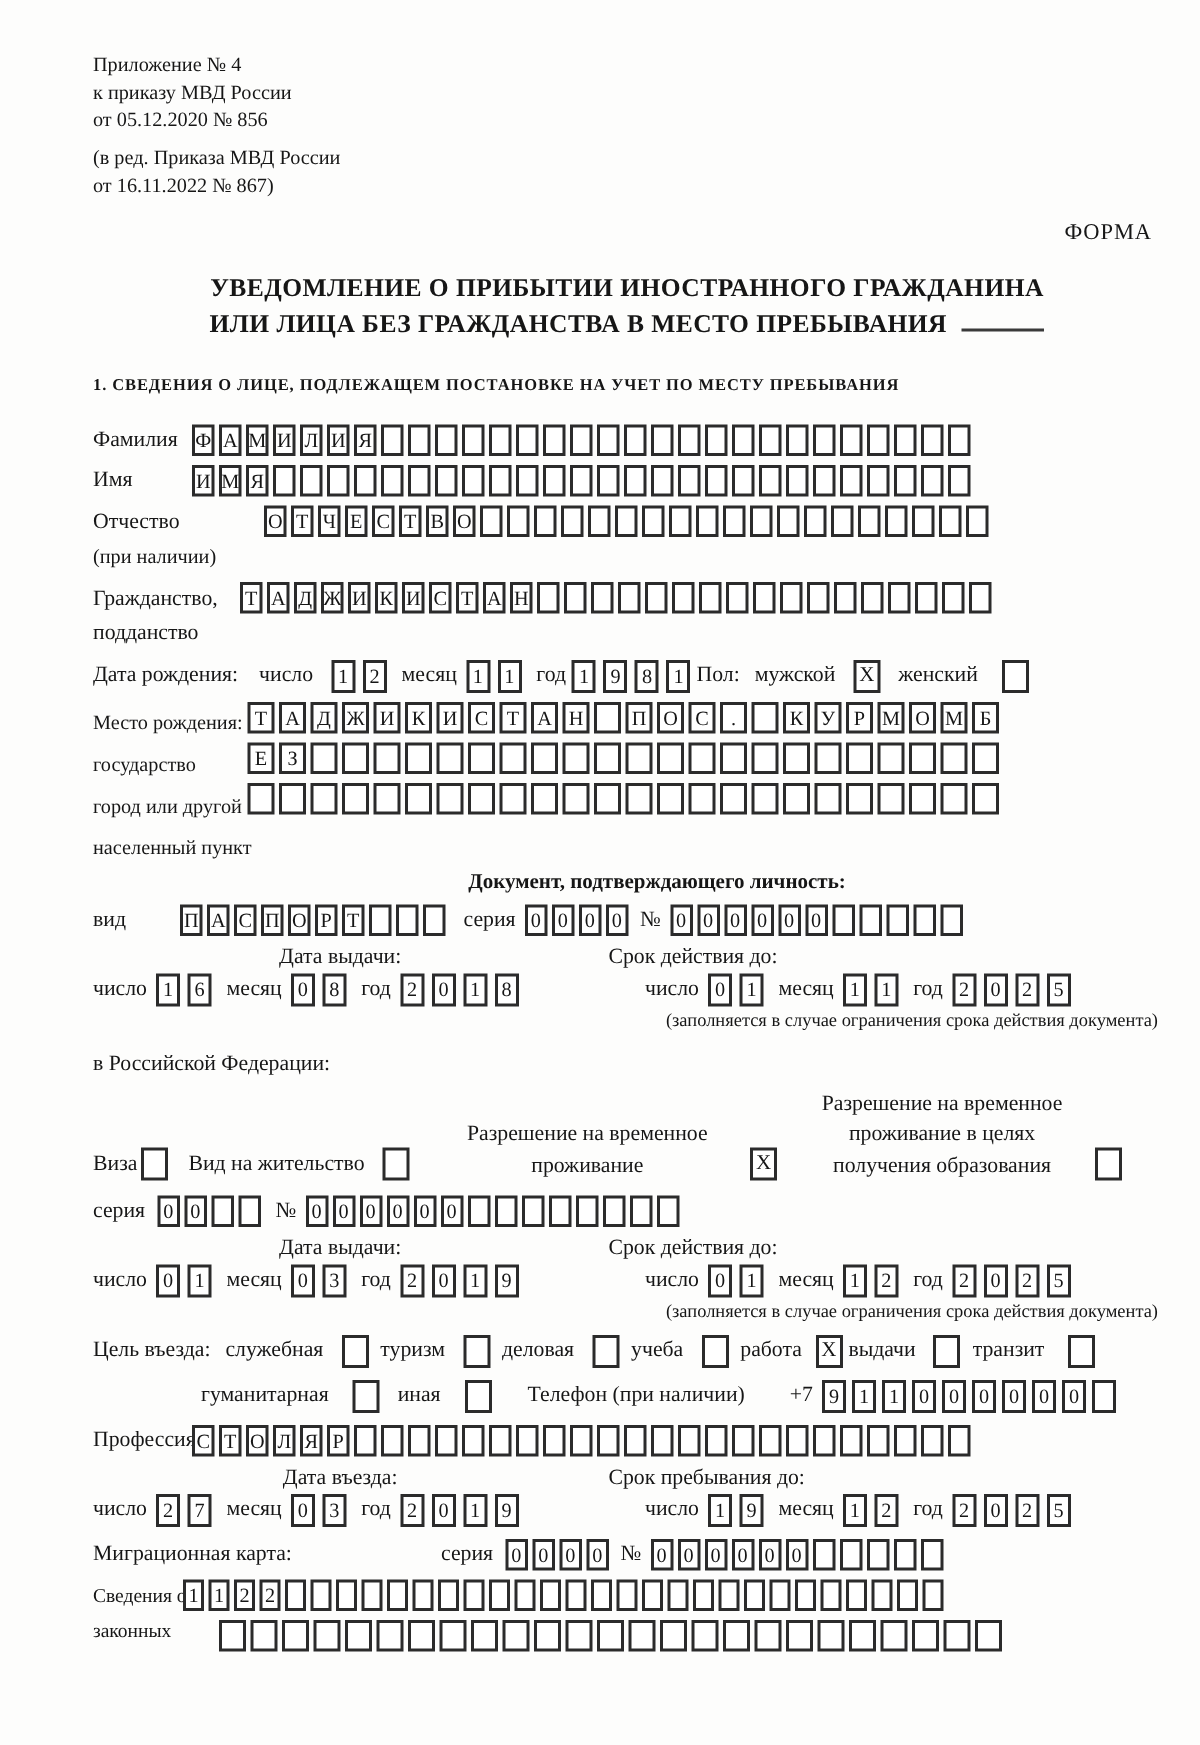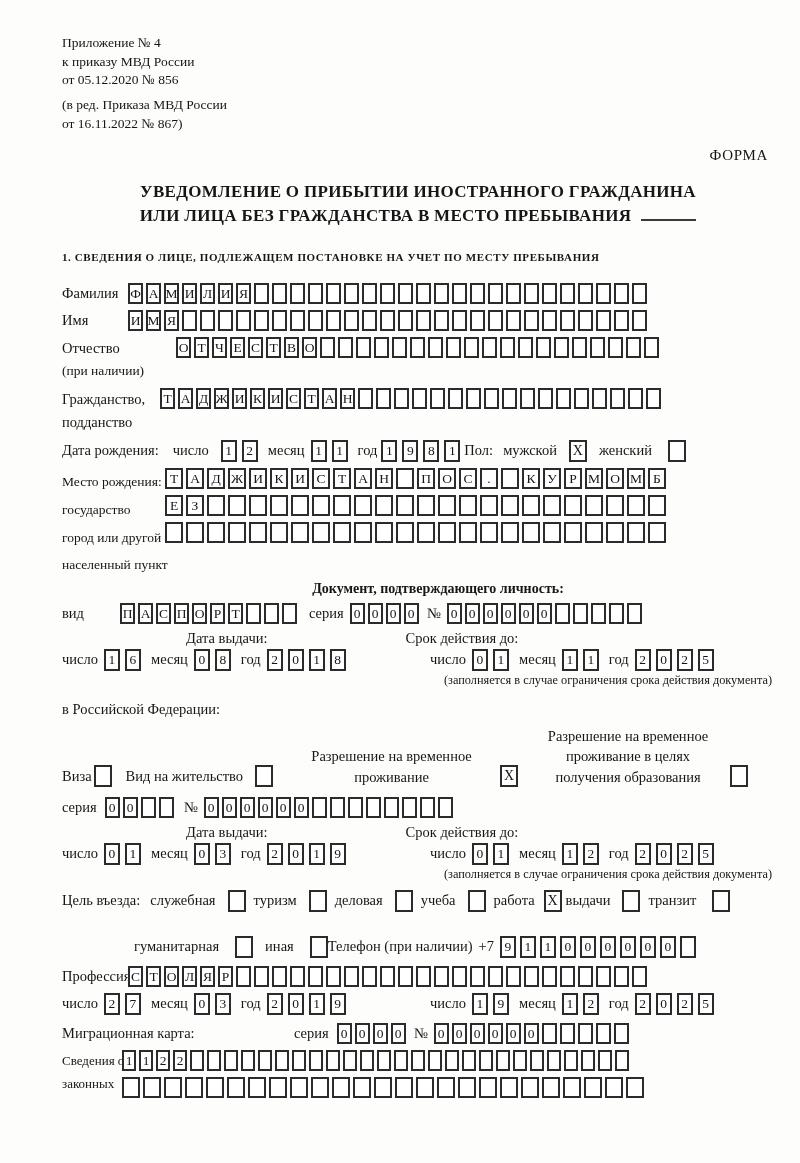--- a/index.html
+++ b/index.html
@@ -22,21 +22,21 @@
   .cells.wide .cell{width:18px}
   .cells.r1 .cell{width:14px}
   .cells.date{gap:5px}
   .cells.date .cell{width:16px;height:22px}
   .cells.num{gap:4px}
   .cells.num .cell{width:16px;height:22px}
   .cb{flex:0 0 auto;width:18px;height:22px;border:2px solid #2b2b2b;background:#fff;margin-left:6px;
       display:flex;align-items:center;justify-content:center;font-size:14px}
   .lw66{width:66px}.lw114{width:114px}.lw98{width:98px}.lw103{width:103px}.lw52{width:52px}.lw186{width:186px}.lw60{width:60px}
   .ml4{margin-left:4px}.ml8{margin-left:8px}.ml10{margin-left:10px}.ml12{margin-left:12px}.ml14{margin-left:14px}
-  .ml16{margin-left:16px}.ml24{}.ml40{margin-left:40px}.ml72{margin-left:72px}
+  .ml16{margin-left:16px}.ml24{margin-left:24px}.ml40{margin-left:40px}.ml72{margin-left:72px}
   .stack{display:flex;flex-direction:column;gap:6px}
   .dochead{text-align:center;font-weight:bold;font-size:14px;margin:2px 0 6px 40px}
   .dhead{display:flex;font-size:14.5px;margin-bottom:2px}
   .dhead .h1{width:340px;text-align:center}
   .dhead .h2{width:380px;text-align:left;margin-left:14px}
   .dc{display:flex;}
   .dc .lbl{margin-right:6px}
   .dc .cells{margin-right:10px}
   .lhalf{width:352px}
   .note{font-size:12.3px;text-align:right;padding-right:2px;margin:2px 0 8px}
@@ -492,21 +492,21 @@
         <div class="cells date">
             <div class="cell">2</div>
             <div class="cell">0</div>
             <div class="cell">2</div>
             <div class="cell">5</div>
           </div>
       </div>
     </div>
     <div class="note">(заполняется в случае ограничения срока действия документа)</div>
 
-    <div class="row dc" style="margin-bottom:24px">
+    <div class="row dc" style="margin-bottom:8px">
       <span class="lbl">Цель въезда:</span>
       <span class="lbl ml4">служебная</span>
       <div class="cb"></div>
       <span class="lbl ml8">туризм</span>
       <div class="cb"></div>
       <span class="lbl ml8">деловая</span>
       <div class="cb"></div>
       <span class="lbl ml8">учеба</span>
       <div class="cb"></div>
       <span class="lbl ml8">работа</span>
@@ -566,20 +566,24 @@
           <div class="cell"></div>
           <div class="cell"></div>
           <div class="cell"></div>
           <div class="cell"></div>
           <div class="cell"></div>
           <div class="cell"></div>
           <div class="cell"></div>
         </div>
     </div>
 
+    <div class="dhead" style="margin-top:4px">
+      <span class="h1">Дата въезда:</span>
+      <span class="h2">Срок пребывания до:</span>
+    </div>
     <div class="row" style="margin-bottom:8px">
       <div class="dc lhalf">
         <span class="lbl">число</span>
         <div class="cells date">
             <div class="cell">2</div>
             <div class="cell">7</div>
           </div>
         <span class="lbl">месяц</span>
         <div class="cells date">
             <div class="cell">0</div>

